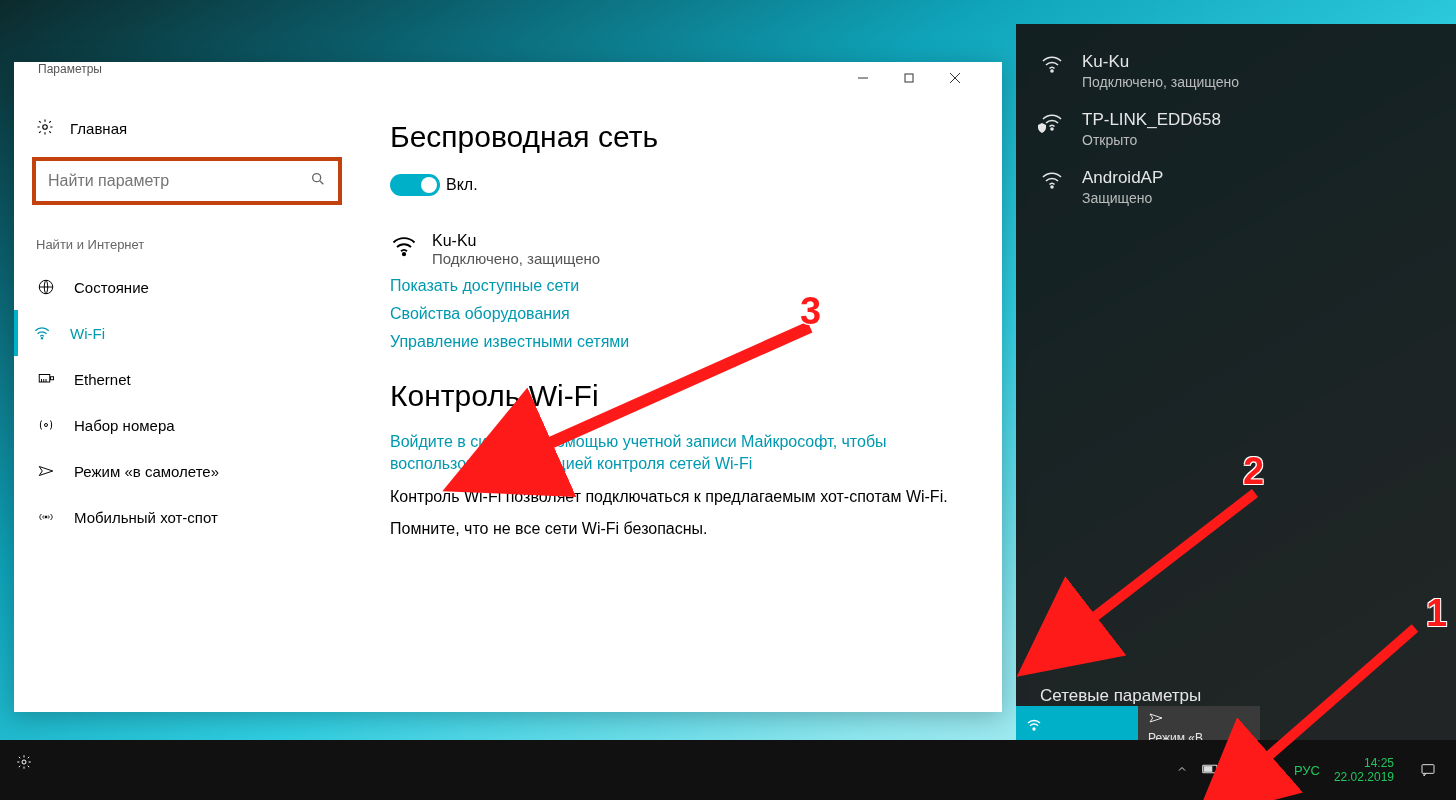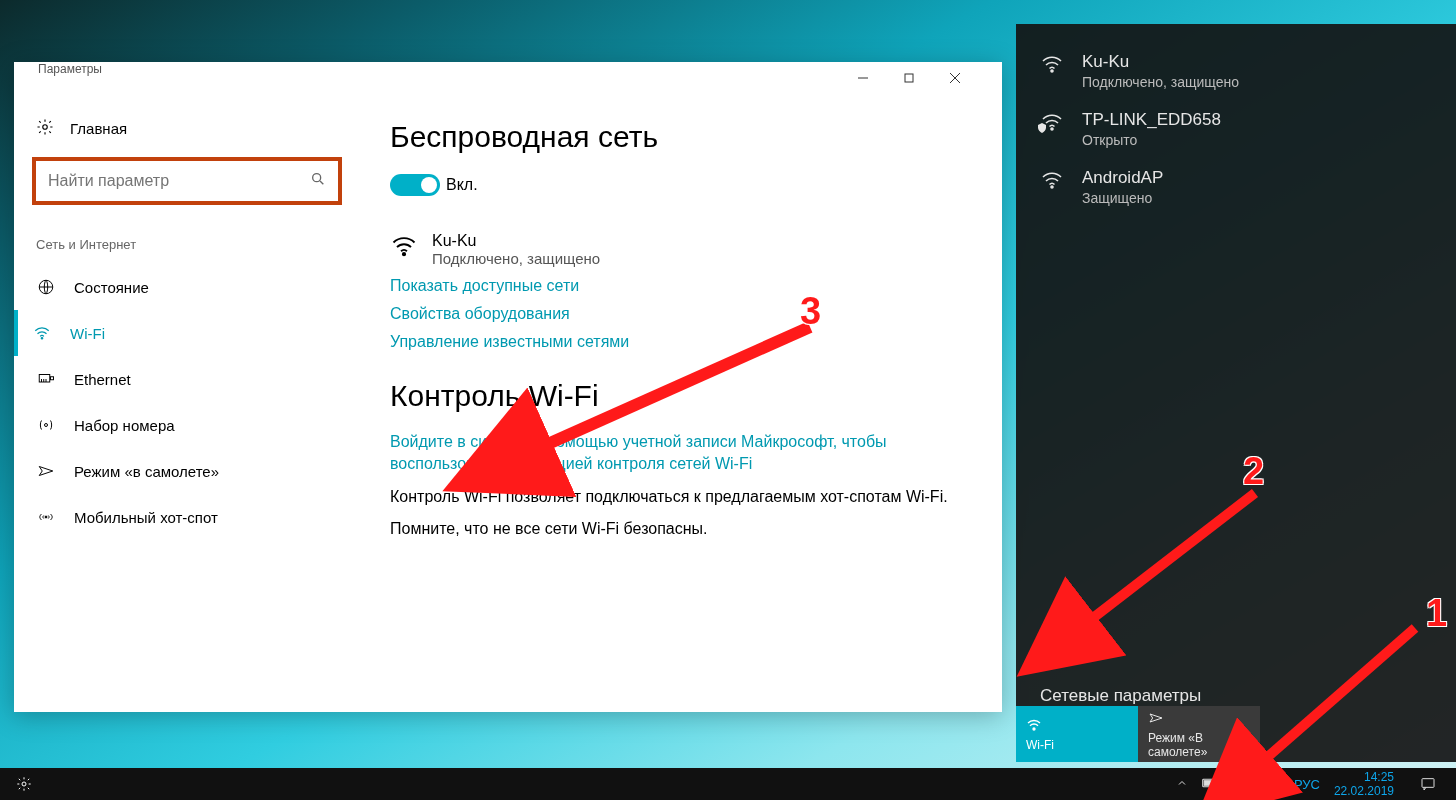--- a/index.html
+++ b/index.html
@@ -32,21 +32,21 @@
   .net-item{display:flex;gap:18px;padding:10px 24px;align-items:flex-start}
   .net-item .txt{display:flex;flex-direction:column}
   .net-name{font-size:17px}
   .net-sub{font-size:14px;color:#bbb;margin-top:2px}
   .flyout-bottom{position:absolute;bottom:56px;left:24px}
   .net-link{color:#e6e6e6;font-size:17px}
   .tiles{position:absolute;bottom:0;left:0;display:flex}
   .tile{width:112px;height:56px;display:flex;flex-direction:column;justify-content:center;padding-left:10px;font-size:12px;color:#e6e6e6;gap:2px}
   .tile.on{background:#00b0c8;color:#fff}
   .tile.off{background:#3a3a3a}
-  .taskbar{position:absolute;bottom:0;left:0;right:0;height:32px;background:#111;display:flex;align-items:center;color:#0ea5e9;font-size:13px}
+  .taskbar{position:absolute;bottom:0;left:0;right:0;height:60px;background:#111;display:flex;color:#22c55e;font-size:13px}
   .taskbar .start{width:48px;height:44px;display:flex;align-items:center;justify-content:center}
   .taskbar .spacer{flex:1}
   .tray{display:flex;align-items:center;gap:14px;padding-right:8px}
   .clock{display:flex;flex-direction:column;align-items:flex-end;font-size:12px;line-height:1.2}
   .action{width:40px;height:44px;display:flex;align-items:center;justify-content:center}
   
   .num{position:absolute;font-family:Arial Black,Arial,sans-serif;font-size:38px;font-weight:900;color:#ff1a1a;text-shadow:-1px -1px 0 #fff,1px -1px 0 #fff,-1px 1px 0 #fff,1px 1px 0 #fff}
   svg.arrow{position:absolute;overflow:visible}
 </style>
 </head>
@@ -86,21 +86,21 @@
       </div>
       <div class="search-box">
         <input placeholder="Найти параметр" style="">
         <span class="mag">
           <svg width="16" height="16" viewBox="0 0 24 24" fill="none" stroke="#666" stroke-width="2">
               <circle cx="10" cy="10" r="6"></circle>
               <line x1="15" y1="15" x2="20" y2="20"></line>
             </svg>
         </span>
       </div>
-      <div class="section-label">Сеть и Интернет</div>
+      <div class="section-label">Найти и Интернет</div>
 
       <div class="nav-item">
         <span class="ic">
             <svg width="18" height="18" viewBox="0 0 24 24" fill="none" stroke="#000" stroke-width="1.3">
               <circle cx="12" cy="12" r="9"></circle>
               <path d="M3 12h18M12 3c3 3 3 15 0 18M12 3c-3 3-3 15 0 18"></path>
             </svg>
           </span>
         <span class="lbl">Состояние</span>
       </div>

